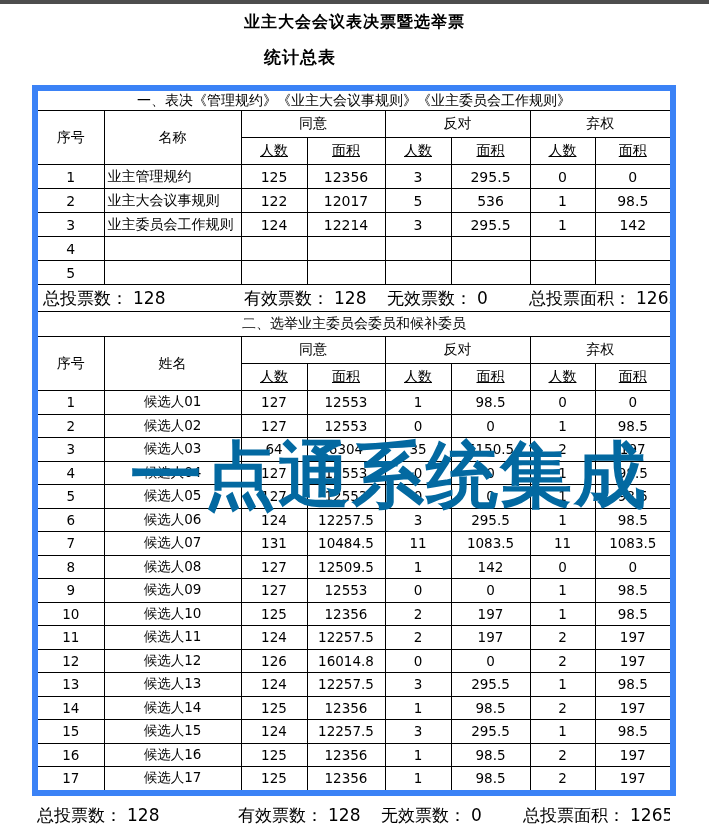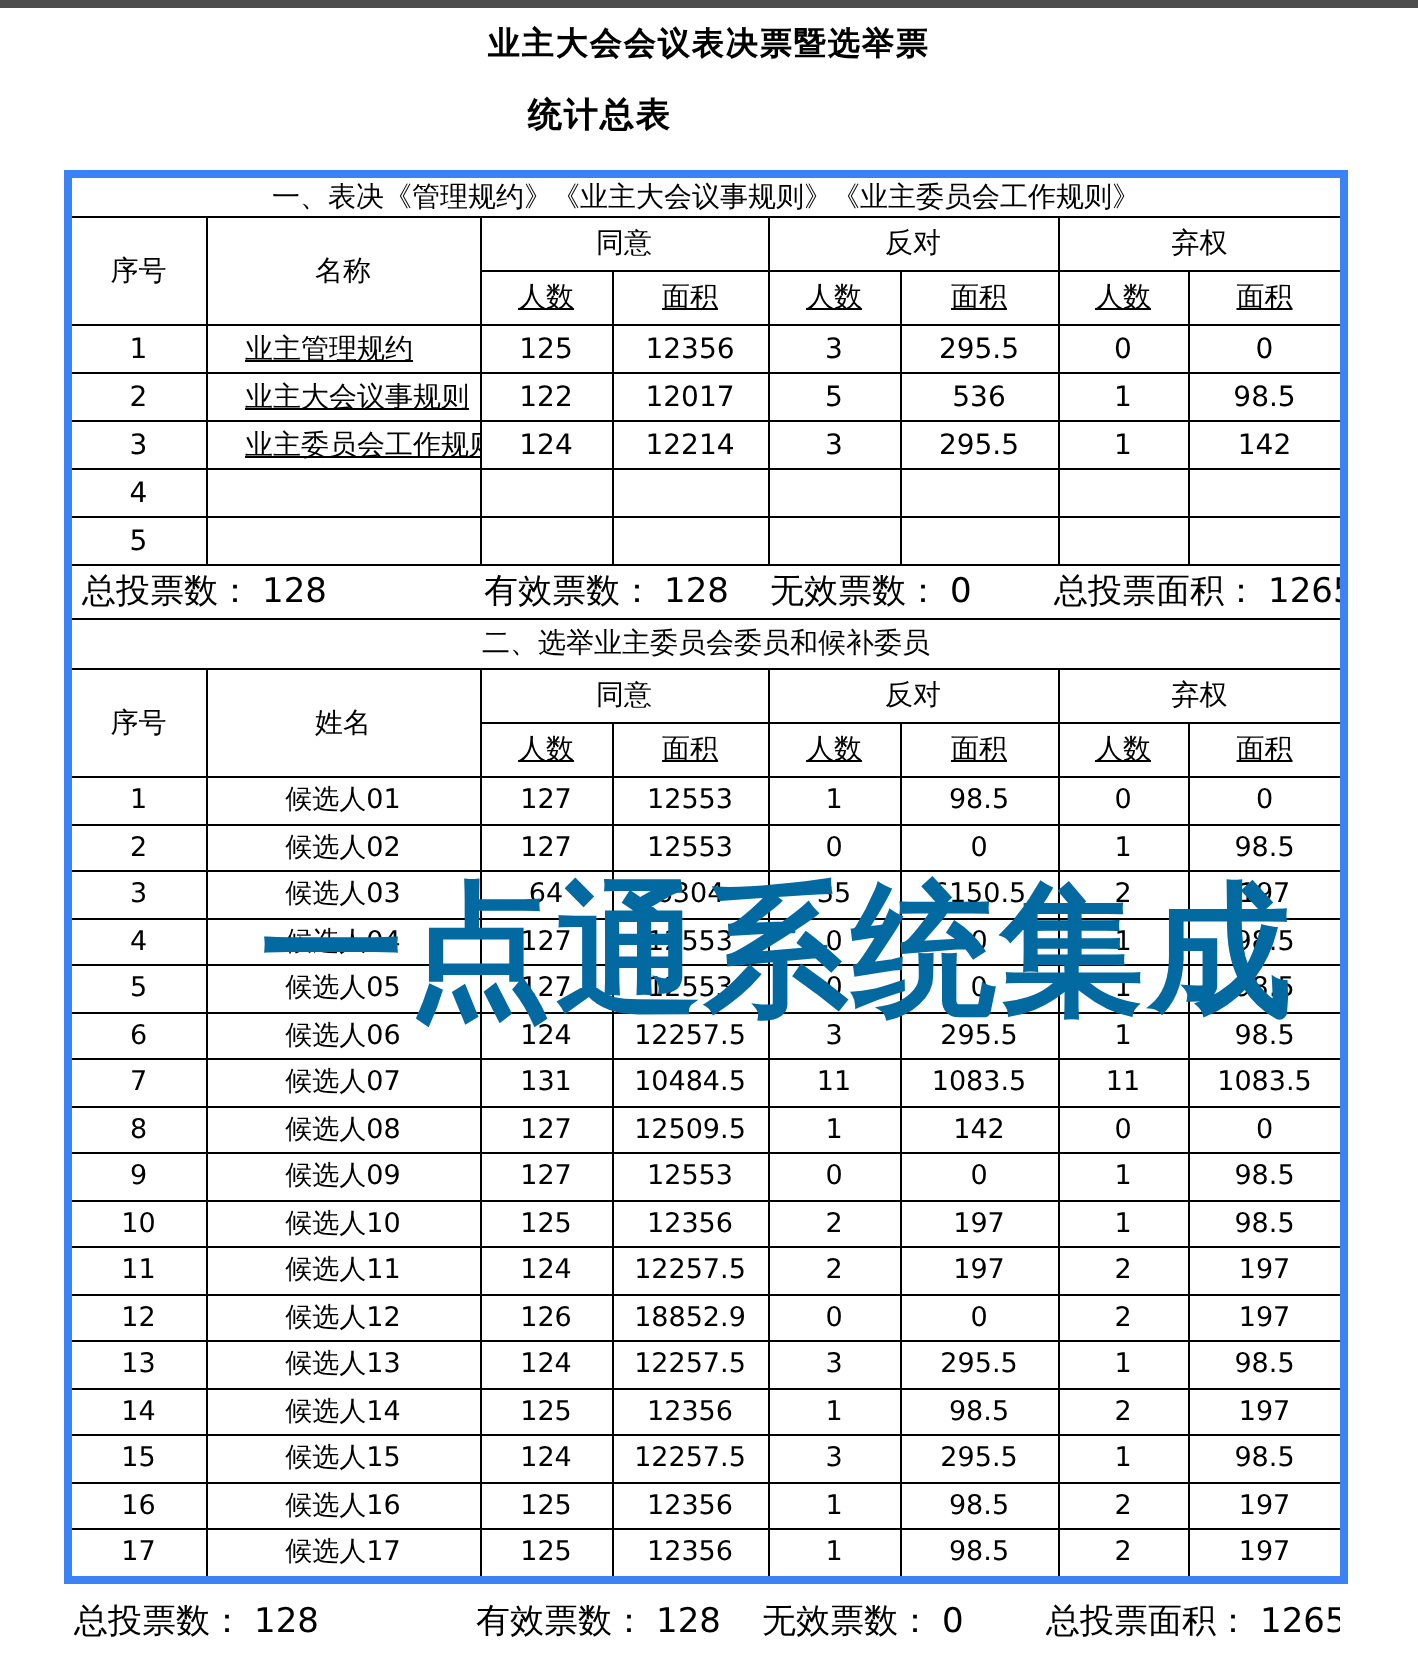--- a/index.html
+++ b/index.html
@@ -7,30 +7,30 @@
     width:709px;height:827px;background:#ffffff;overflow:hidden;
     font-family:"DejaVu Sans","Liberation Sans",sans-serif;color:#000;
   }
   .page{position:relative;width:709px;height:827px;background:#fff;}
   .topbar{position:absolute;top:0;left:0;width:709px;height:4px;background:#4d4d4d;}
   .title{position:absolute;top:12px;left:0;width:709px;text-align:center;
          font-size:16px;font-weight:bold;margin:0;letter-spacing:1px;}
   .subtitle{position:absolute;top:46px;left:0;width:600px;text-align:center;
          font-size:17px;font-weight:bold;margin:0;letter-spacing:1px;}
   .tablewrap{position:absolute;top:85px;left:32px;width:638px;}
-  table.vote{border-collapse:collapse;table-layout:fixed;width:638px;border:4px solid #3b82f6;}
+  table.vote{border-collapse:collapse;table-layout:fixed;width:638px;border:6px solid #3b82f6;}
   table.vote td{border:1px solid #000;padding:0;text-align:center;vertical-align:middle;
        font-size:14px;white-space:nowrap;overflow:hidden;}
   td.sec-head{text-align:left;padding-left:5px;height:19px;font-size:14px;}
   td.sec-head2{text-align:left;padding-left:5px;height:24px;font-size:14px;}
   tr.hgroup td{height:26px;}
   tr.hsub td{height:26px;text-decoration:underline;}
   tbody.s1rows td{height:23px;}
   tbody.s2rows td{height:22.5px;font-size:13.5px;}
-  tbody.s1rows td.name{text-align:left;padding-left:19px;text-decoration:underline;}
+  tbody.s1rows td.name{text-align:left;padding-left:3px;}
   tbody.s2rows td.name{text-align:center;}
   td.fcell{height:26px;position:relative;}
   .frow{position:relative;width:634px;height:26px;overflow:hidden;}
   .fitem{position:absolute;top:0;height:26px;line-height:26px;font-size:17px;white-space:nowrap;}
   .fitem .fval{margin-left:5px;}
   .f1{left:5px;} .f2{left:206px;} .f3{left:349px;} .f4{left:491px;}
   .bottom-footer{position:relative;width:638px;height:34px;overflow:hidden;margin-top:1px;}
   .bottom-footer .fitem{top:5px;}
   .watermark{
     position:absolute;left:130px;top:428px;width:560px;height:100px;
@@ -278,21 +278,21 @@
           <td>12257.5</td>
           <td>2</td>
           <td>197</td>
           <td>2</td>
           <td>197</td>
         </tr>
           <tr>
           <td>12</td>
           <td class="name">候选人12</td>
           <td>126</td>
-          <td>18852.9</td>
+          <td>16014.8</td>
           <td>0</td>
           <td>0</td>
           <td>2</td>
           <td>197</td>
         </tr>
           <tr>
           <td>13</td>
           <td class="name">候选人13</td>
           <td>124</td>
           <td>12257.5</td>

